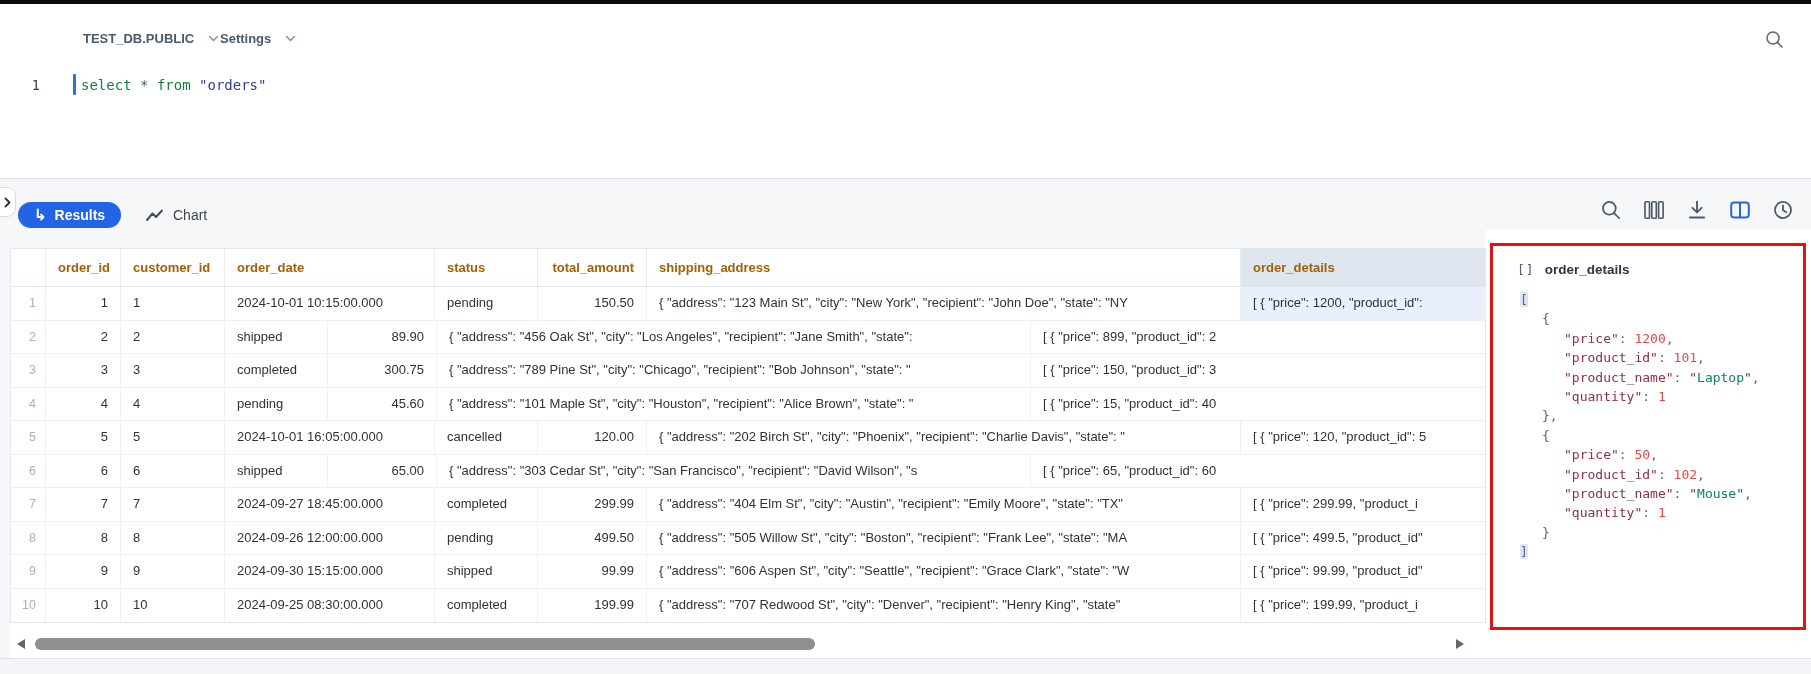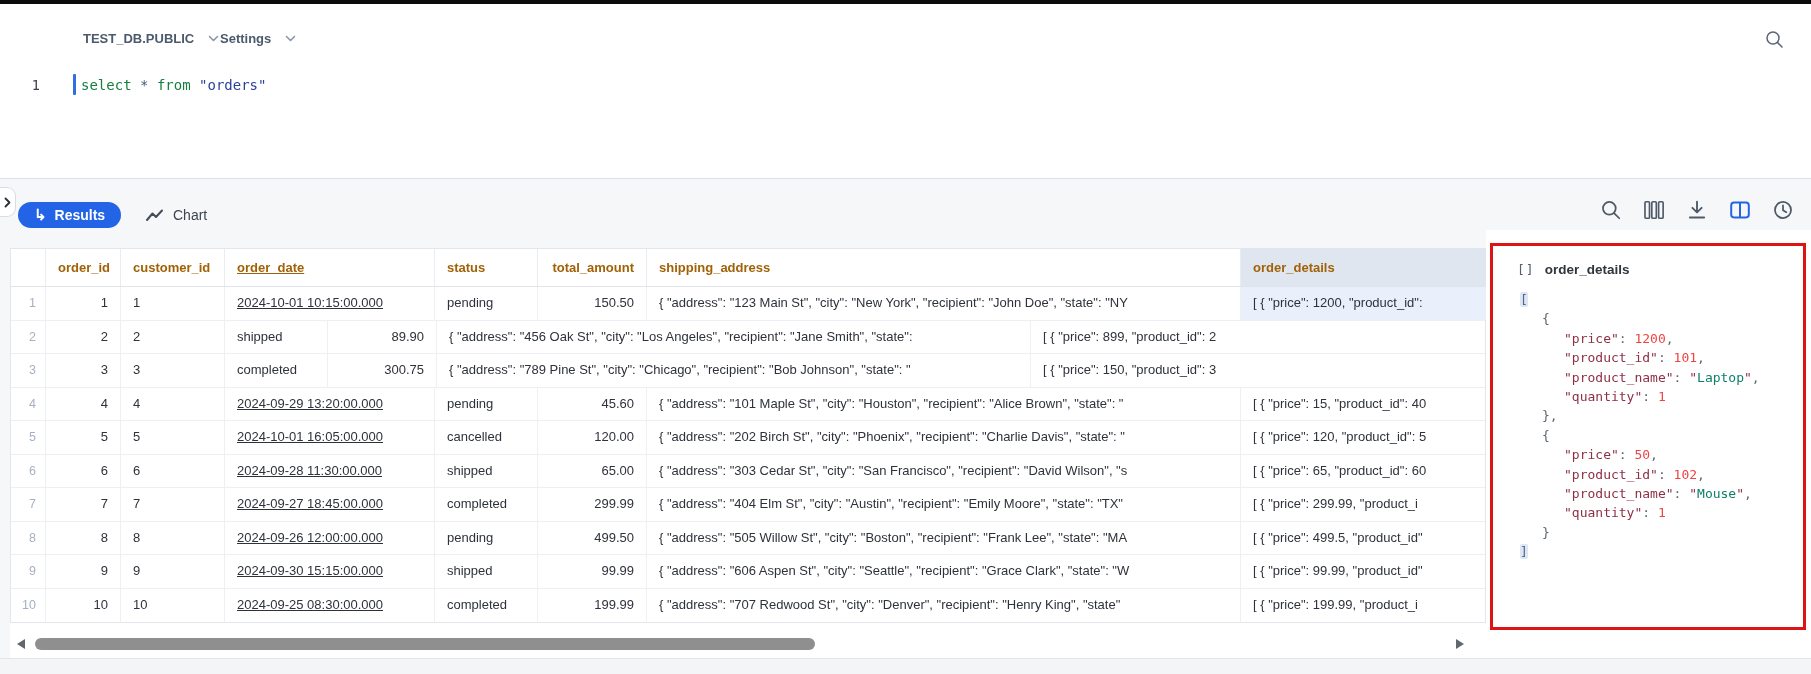--- a/index.html
+++ b/index.html
@@ -47,21 +47,21 @@
   .th:last-child { border-right:none; }
   .tr { display:flex; height:33.5px; border-bottom:1px solid #edeff2; background:#fff; }
   .tr:last-child { border-bottom:none; }
   .td { font-size:13px; color:#2e323a; line-height:32.5px; padding:0 12px;
     border-right:1px solid #eef0f3; white-space:nowrap; overflow:hidden; }
   .td:last-child { border-right:none; }
   .c0 { flex:0 0 35px; text-align:right; padding:0 9px 0 4px; }
   .td.c0 { color:#a6b1c2; font-size:12.5px; }
   .c1 { flex:0 0 75px; text-align:right; }
   .c2 { flex:0 0 104px; }
-  .c3 { flex:0 0 210px;text-decoration:underline; }
+  .c3 { flex:0 0 210px; }
   .c4 { flex:0 0 103px; }
   .c5 { flex:0 0 109px; text-align:right; }
   .c6 { flex:0 0 594px; }
   .c7 { flex:0 0 246px; }
   .selcol { background:#e0e6ef; }
   .selcell { background:#e9f0fb; }
 
   
   .hscroll-left { left:17px; top:639px; width:0; height:0;
     border-top:5.5px solid transparent; border-bottom:5.5px solid transparent; border-right:8px solid #62676e; cursor:pointer; }
@@ -207,41 +207,39 @@
           <div class="td c2">3</div>
           <div class="td c4">completed</div>
           <div class="td c5">300.75</div>
           <div class="td c6">{ "address": "789 Pine St",  "city": "Chicago",  "recipient": "Bob Johnson",  "state": "</div>
           <div class="td c7">[ {  "price": 150,  "product_id": 3</div>
         </div>
         <div class="tr">
           <div class="td c0">4</div>
           <div class="td c1">4</div>
           <div class="td c2">4</div>
-          <div class="td c3">2024-09-29 13:20:00.000</div>
           <div class="td c4">pending</div>
           <div class="td c5">45.60</div>
           <div class="td c6">{ "address": "101 Maple St",  "city": "Houston",  "recipient": "Alice Brown",  "state": "</div>
           <div class="td c7">[ {  "price": 15,  "product_id": 40</div>
         </div>
         <div class="tr">
           <div class="td c0">5</div>
           <div class="td c1">5</div>
           <div class="td c2">5</div>
           <div class="td c3">2024-10-01 16:05:00.000</div>
           <div class="td c4">cancelled</div>
           <div class="td c5">120.00</div>
           <div class="td c6">{ "address": "202 Birch St",  "city": "Phoenix",  "recipient": "Charlie Davis",  "state": "</div>
           <div class="td c7">[ {  "price": 120,  "product_id": 5</div>
         </div>
         <div class="tr">
           <div class="td c0">6</div>
           <div class="td c1">6</div>
           <div class="td c2">6</div>
-          <div class="td c3">2024-09-28 11:30:00.000</div>
           <div class="td c4">shipped</div>
           <div class="td c5">65.00</div>
           <div class="td c6">{ "address": "303 Cedar St",  "city": "San Francisco",  "recipient": "David Wilson",  "s</div>
           <div class="td c7">[ {  "price": 65,  "product_id": 60</div>
         </div>
         <div class="tr">
           <div class="td c0">7</div>
           <div class="td c1">7</div>
           <div class="td c2">7</div>
           <div class="td c3">2024-09-27 18:45:00.000</div>

